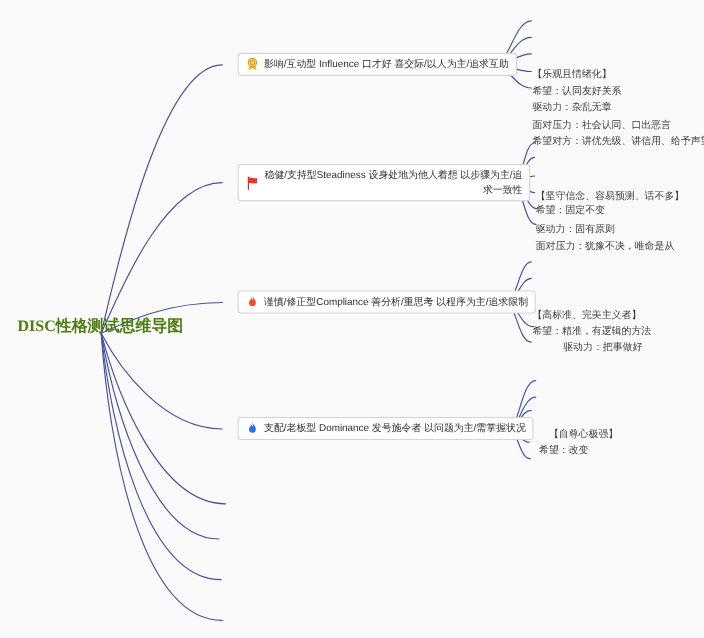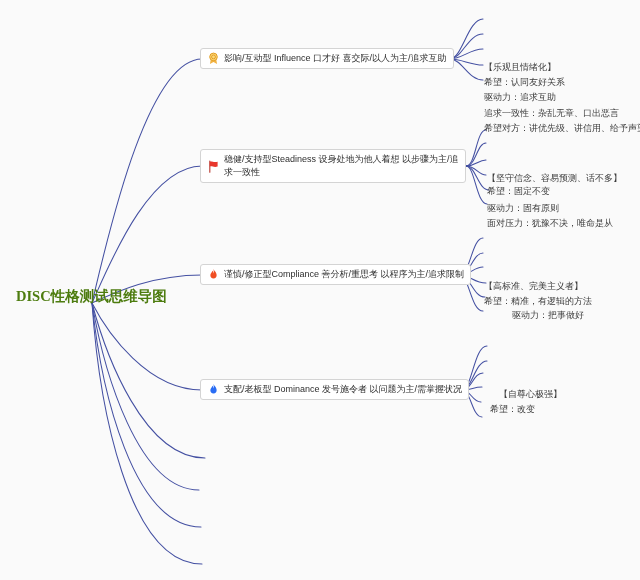--- a/index.html
+++ b/index.html
@@ -5,24 +5,24 @@
   html,body{margin:0;padding:0;}
   body{font-family:"Liberation Sans","DejaVu Sans",sans-serif;}
   .canvas{position:relative;width:640px;height:580px;background:#fafafa;overflow:hidden;}
   .links{position:absolute;left:0;top:0;z-index:1;}
   .links path{fill:none;stroke:#4450a2;stroke-width:1.05;stroke-linecap:round;}
   .root{position:absolute;left:16px;top:287px;z-index:3;
         font-family:"Liberation Serif","DejaVu Serif",serif;
         font-weight:700;font-size:14.5px;color:#4d7c0f;white-space:nowrap;}
   .node{position:absolute;z-index:2;display:flex;align-items:center;gap:4px;
         background:#ffffff;border:1px solid #d4d4d4;border-radius:3px;
-        padding:3px 6px;font-size:9px;line-height:13px;color:#2e2e2e;white-space:nowrap;}
+        padding:3px 6px;font-size:9px;line-height:13px;color:#2e2e2e;white-space:nowrap;margin-left:16px;}
   .node .ic{display:inline-flex;flex-shrink:0;}
   .n1{left:200px;top:48px;}
-  .n2{left:200px;top:149px;max-width:252px;white-space:normal;}
+  .n2{left:200px;top:149px;max-width:252px;white-space:normal;text-align:right;}
   .n3{left:200px;top:264px;}
   .n4{left:200px;top:379px;}
   .n5{left:203px;top:447px;}
   .leaf{position:absolute;z-index:2;font-size:9px;line-height:12px;color:#3c3c3c;white-space:nowrap;margin-top:48px;}
   .l-a1{left:484px;top:13px;} .l-a2{left:484px;top:28px;} .l-a3{left:484px;top:43px;}
   .l-a4{left:484px;top:59px;} .l-a5{left:484px;top:74px;}
   .l-b1{left:487px;top:124px;} .l-b2{left:487px;top:137px;}
   .l-b3{left:487px;top:154px;} .l-b4{left:487px;top:169px;}
   .l-c1{left:484px;top:232px;} .l-c2{left:484px;top:247px;} .l-c3{left:484px;top:261px;padding-left:28px;}
   .l-d1{left:499px;top:340px;} .l-d2{left:490px;top:355px;}
@@ -108,22 +108,22 @@
       <svg width="13" height="13" viewBox="0 0 12 12">
         <path d="M6 0.8 C6.4 2.8 8.9 3.9 8.9 6.7 A2.9 2.9 0 0 1 3.1 6.7 C3.1 4.9 4.6 4.3 4.9 2.6 C5.6 3.4 5.9 4 5.8 5 C6.6 4.2 6.1 2.2 6 0.8 Z" fill="#2a6df4"></path>
       </svg>
     </span>
     <span>支配/老板型 Dominance 发号施令者 以问题为主/需掌握状况</span>
   </div>
 
 
   <div class="leaf l-a1">【乐观且情绪化】</div>
   <div class="leaf l-a2">希望：认同友好关系</div>
-  <div class="leaf l-a3">驱动力：追求互助</div>
-  <div class="leaf l-a4">追求一致性：杂乱无章、口出恶言</div>
+  <div class="leaf l-a3">驱动力：杂乱无章</div>
+  <div class="leaf l-a4">面对压力：社会认同、口出恶言</div>
   <div class="leaf l-a5">希望对方：讲优先级、讲信用、给予声望</div>
 
   <div class="leaf l-b1">【坚守信念、容易预测、话不多】</div>
   <div class="leaf l-b2">希望：固定不变</div>
   <div class="leaf l-b3">驱动力：固有原则</div>
   <div class="leaf l-b4">面对压力：犹豫不决，唯命是从</div>
 
   <div class="leaf l-c1">【高标准、完美主义者】</div>
   <div class="leaf l-c2">希望：精准，有逻辑的方法</div>
   <div class="leaf l-c3">驱动力：把事做好</div>

